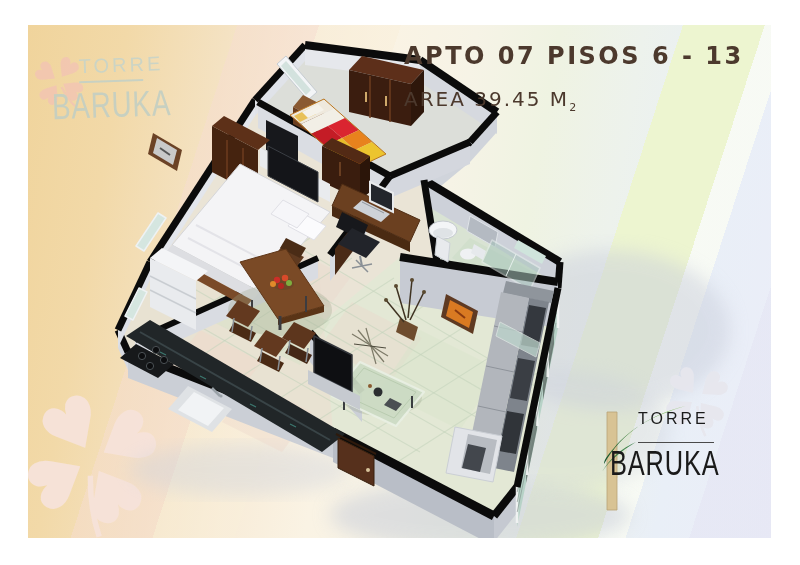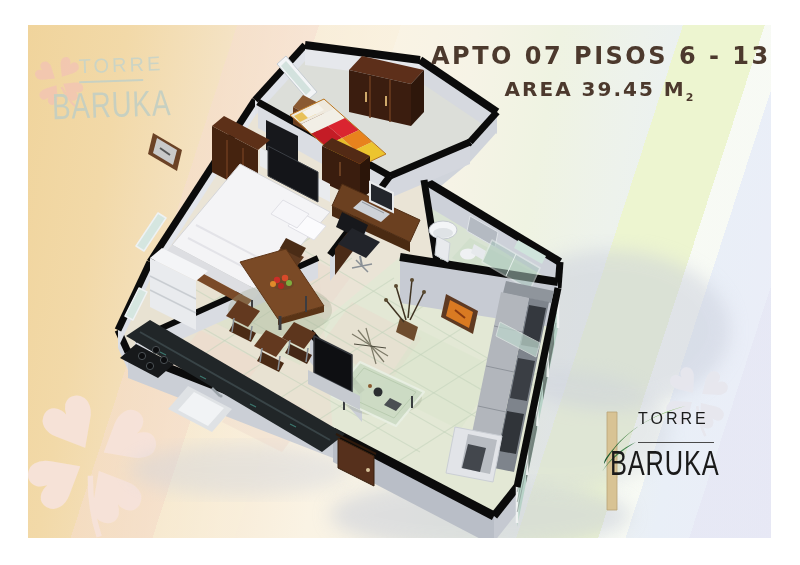--- a/index.html
+++ b/index.html
@@ -1,23 +1,23 @@
 <!DOCTYPE html>
 <html><head>
 <meta charset="utf-8">
 <style>
   html,body{margin:0;padding:0;background:#fff;}
   .page{position:relative;width:800px;height:565px;background:#ffffff;overflow:hidden;
         font-family:"DejaVu Sans",sans-serif;}
   .canvas{position:absolute;left:28px;top:25px;width:743px;height:513px;overflow:hidden;}
   .scene{position:absolute;left:0;top:0;width:800px;height:565px;pointer-events:none;}
   
-  .title-block{position:absolute;left:431px;top:42px;width:338px;text-align:center;z-index:6;}
+  .title-block{position:absolute;left:404px;top:42px;width:338px;text-align:left;z-index:6;}
   .title-line1{font-size:24px;font-weight:bold;letter-spacing:2.5px;white-space:nowrap;}
-  .title-line2{font-size:20px;font-weight:bold;letter-spacing:2px;margin-top:7px;white-space:nowrap;}
+  .title-line2{font-size:20px;font-weight:normal;letter-spacing:2px;margin-top:17px;white-space:nowrap;}
   .title-line2 sub{font-size:11px;}
   
   .brand{position:absolute;left:598px;top:398px;width:185px;height:125px;z-index:6;}
   .brand-top{position:absolute;left:40px;top:12px;font-size:16px;letter-spacing:3px;font-weight:500;
              font-family:"Liberation Sans",sans-serif;}
   .brand-rule{position:absolute;left:40px;top:44px;width:76px;height:1px;background:#4a4a4a;}
   .brand-bottom{position:absolute;left:12px;top:46px;font-size:31px;font-weight:500;
                 font-family:"Liberation Sans",sans-serif;transform:scale(.82,1.12);transform-origin:left top;
                 letter-spacing:1px;}
   

